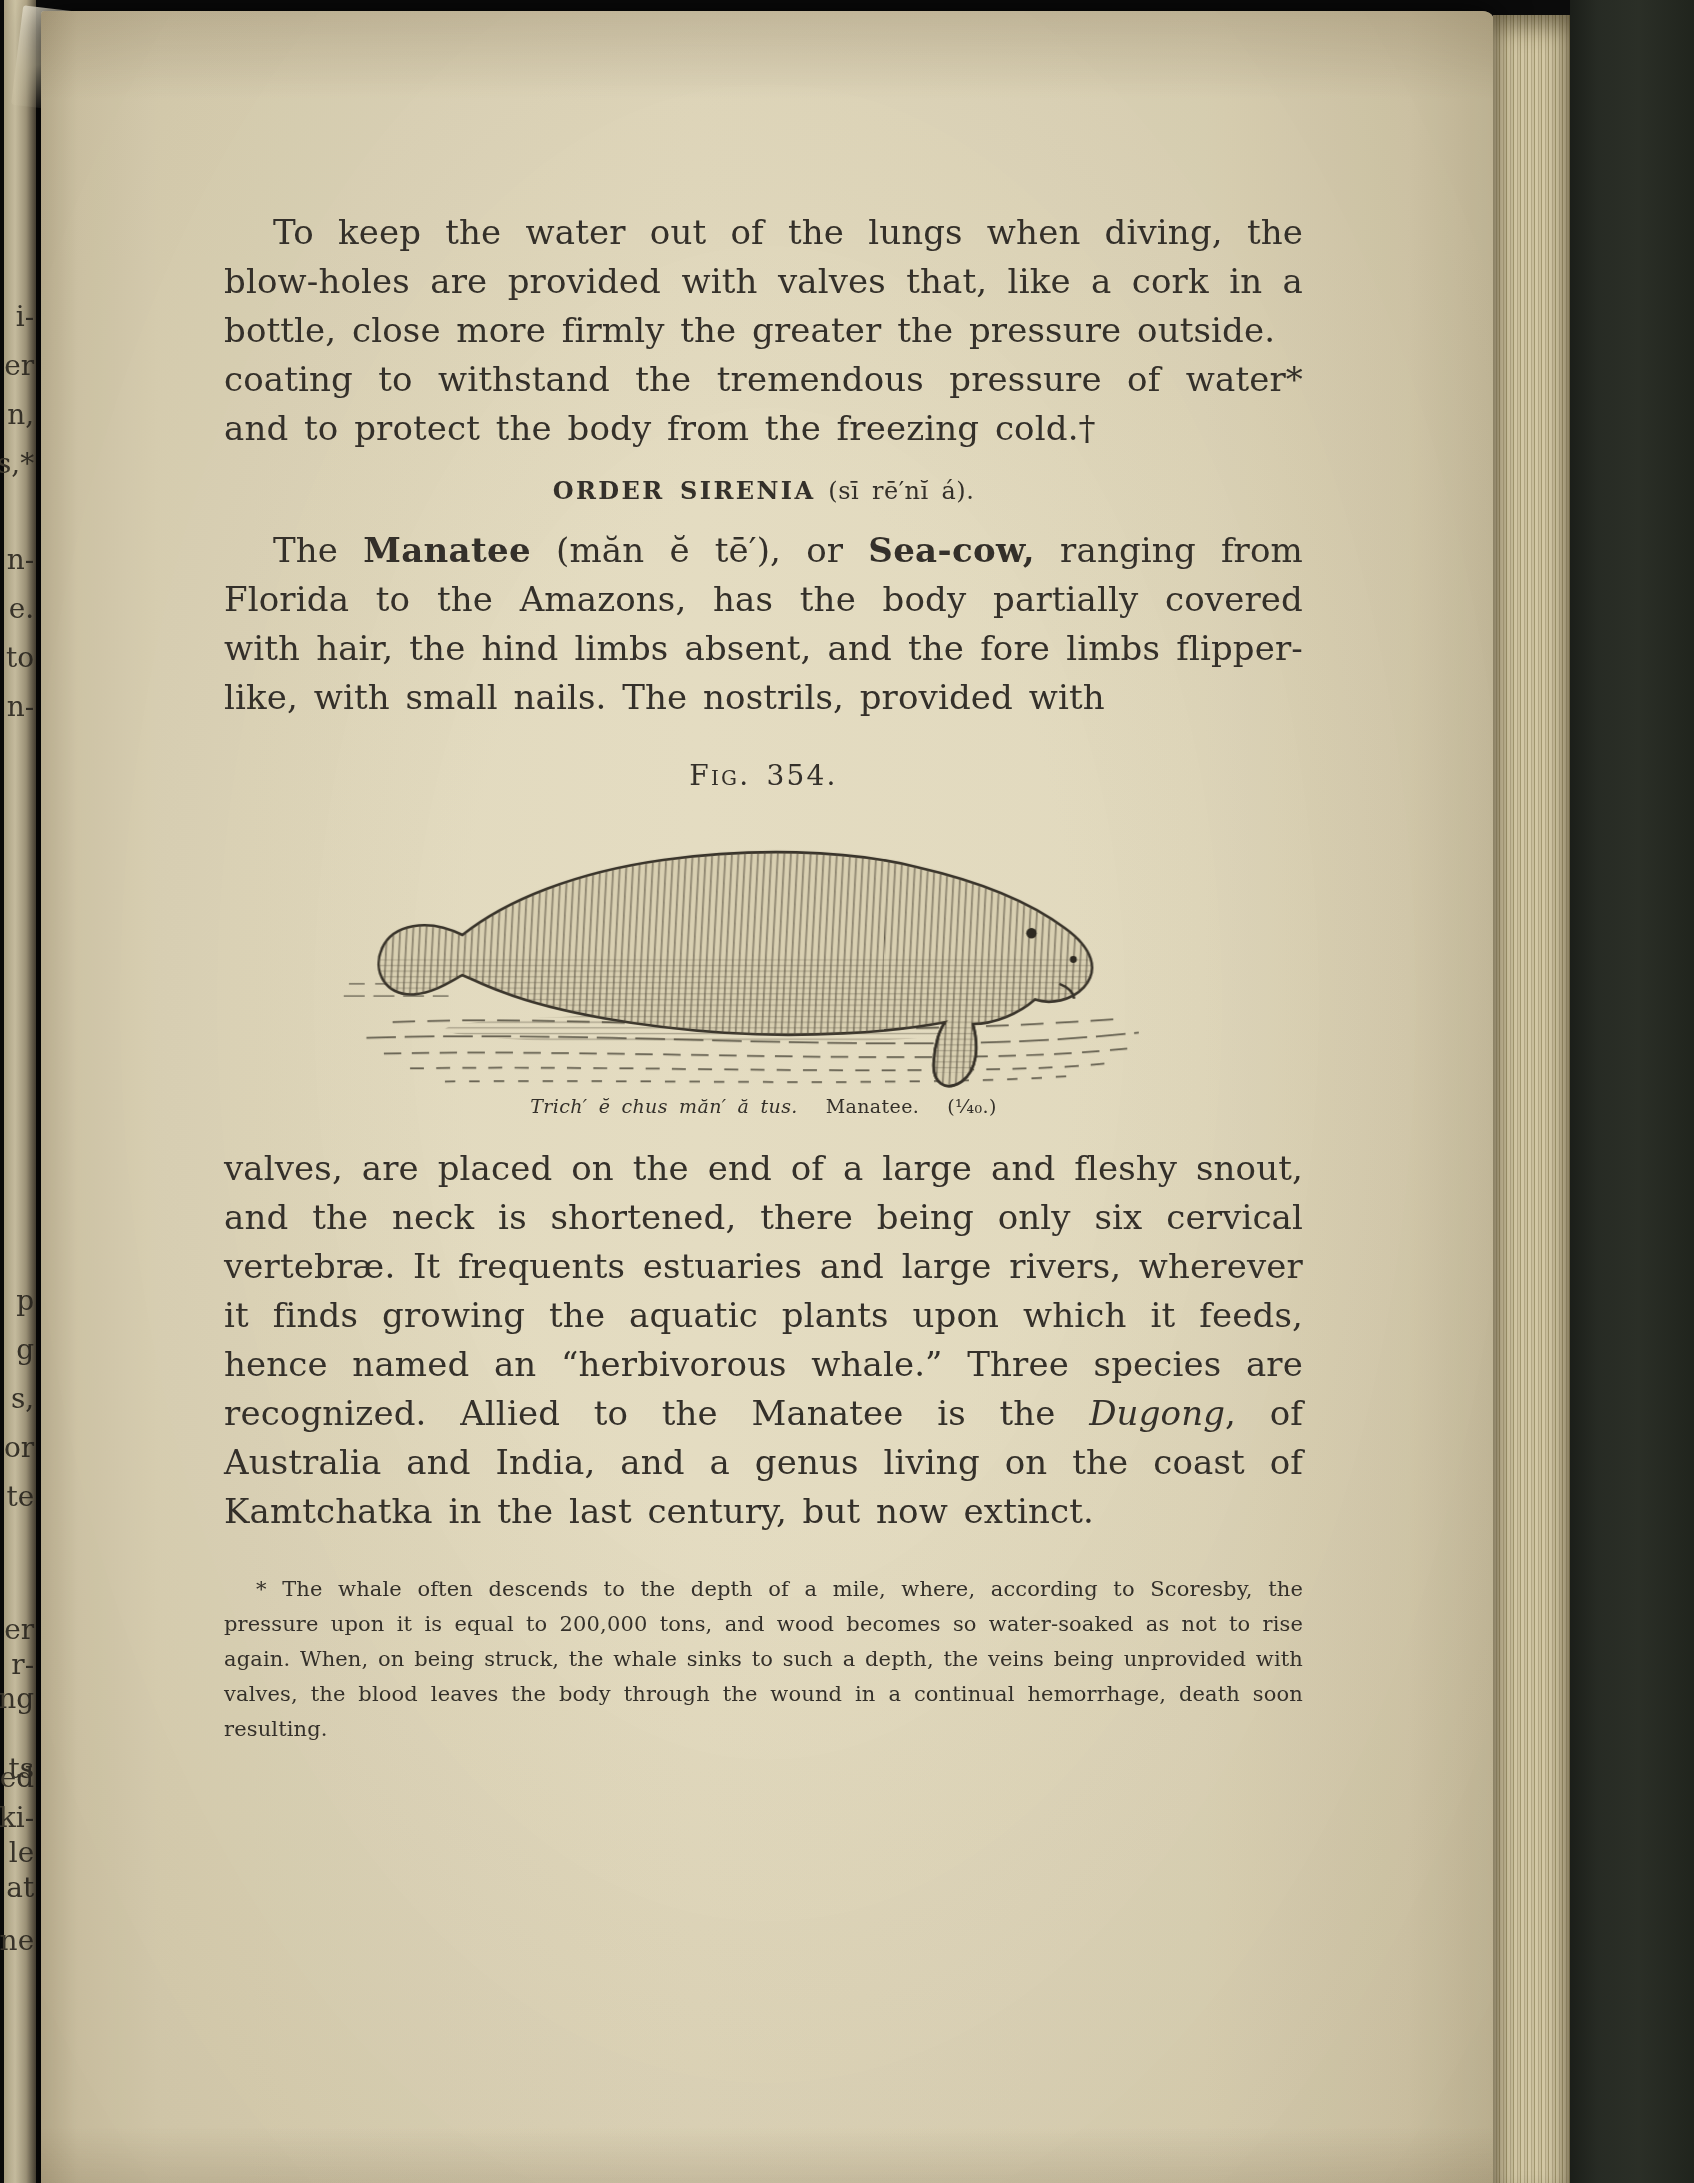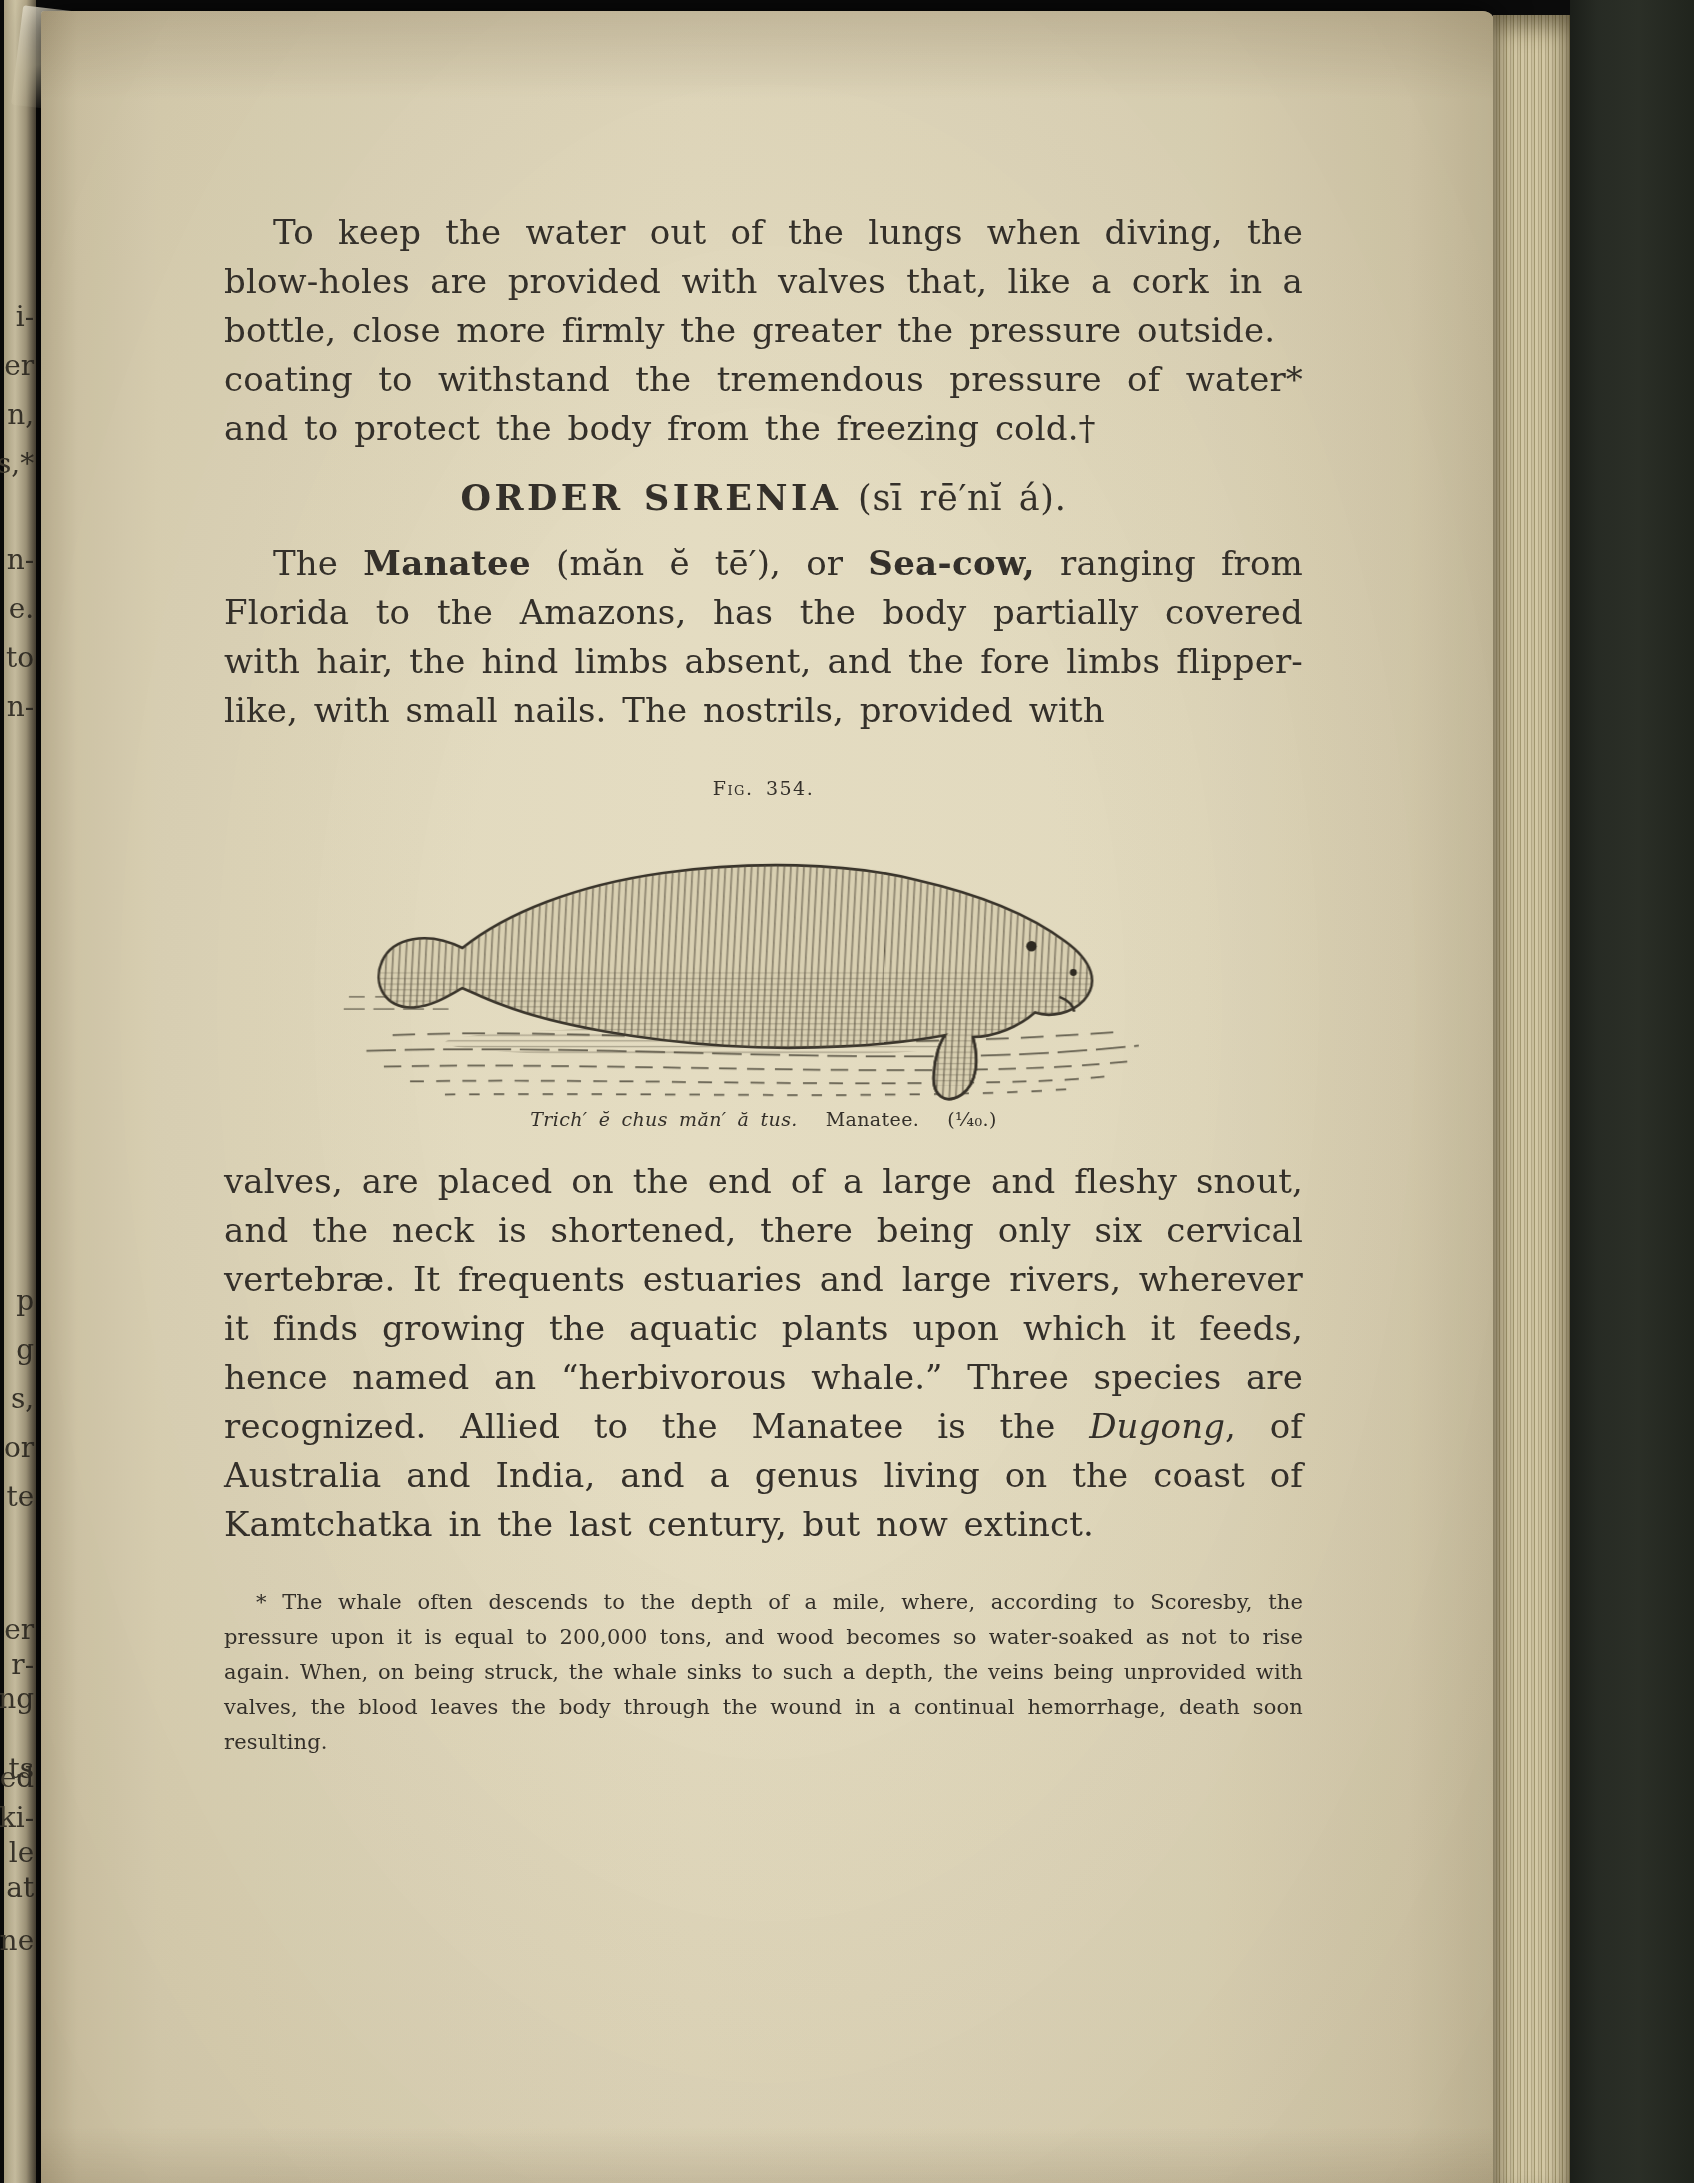--- a/index.html
+++ b/index.html
@@ -68,26 +68,26 @@
     text-indent: 0; word-spacing: .1em;
   }
   .page-number { position: absolute; right: 1.7px; top: -3.5px; font-size: 31px; letter-spacing: .02em; }
 
   .body-par { margin: 0; }
   .indent { text-indent: 49px; }
   .bold-word { font-weight: bold; letter-spacing: .01em; }
 
   .order-heading {
     margin: 23.6px 0 20px; text-align: center; text-indent: 0;
-    font-size: 35px; font-weight: normal; letter-spacing: .02em; line-height: 1.2;
+    font-size: 24px; font-weight: normal; letter-spacing: .02em; line-height: 1.2;
   }
   .oh-bold { font-weight: bold; letter-spacing: .1em; }
 
   .fig { margin: 29px 0 25px; text-align: center; text-indent: 0; }
-  .fig-label { font-size: 19px; letter-spacing: .08em; font-variant: small-caps; margin-bottom: 2.6px; }
+  .fig-label { font-size: 28px; letter-spacing: .08em; font-variant: small-caps; margin-bottom: 2.6px; }
   .manatee-svg { display: block; margin: 4.4px auto 1.7px auto; width: 865px; height: 288px; }
   .fig-caption { font-size: 19px; line-height: 1.3; letter-spacing: .02em; }
   .cap-species { font-style: italic; margin-right: 28px; }
   .cap-name { margin-right: 28px; }
 
   .footnotes { margin-top: 36px; font-size: 21px; line-height: 35px; word-spacing: .12em; }
   .footnotes p { margin: 0; text-indent: 32px; }
 </style>
 </head>
 <body>

